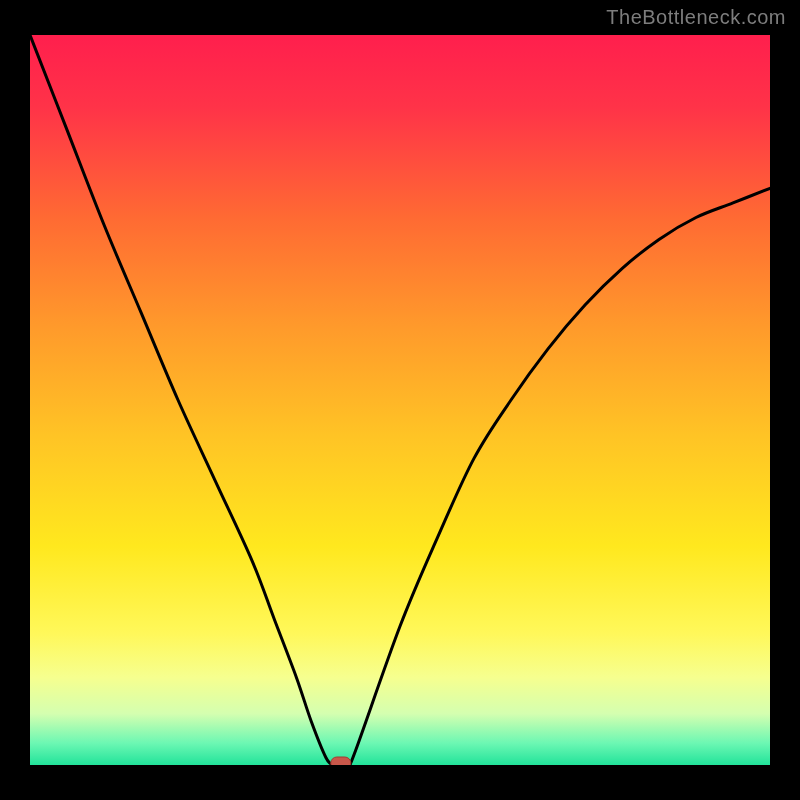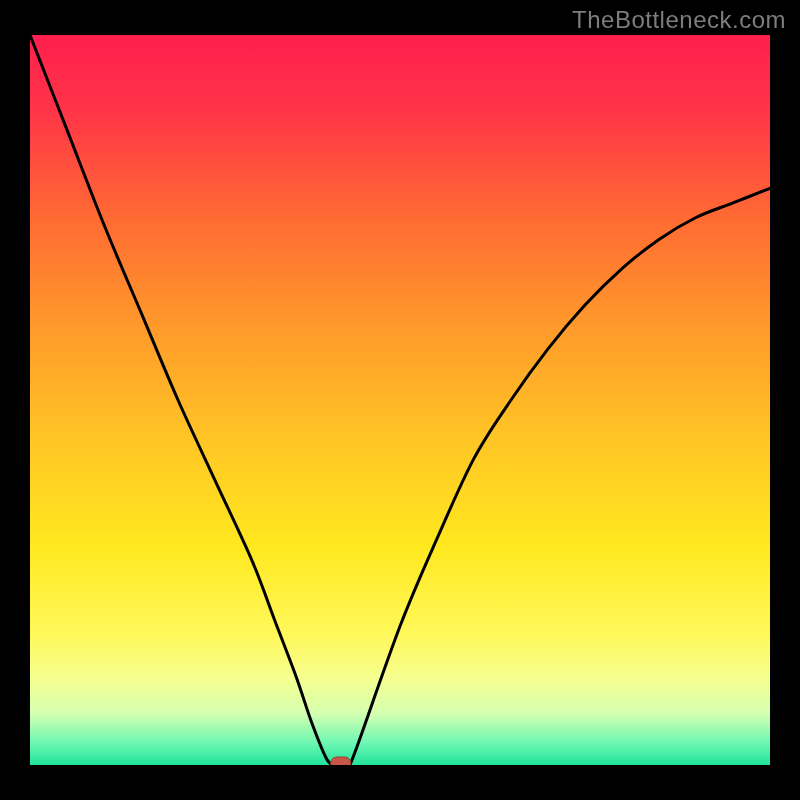--- a/index.html
+++ b/index.html
@@ -15,21 +15,21 @@
     position: relative;
     width: 800px;
     height: 800px;
     background: #000;
   }
   .watermark {
     position: absolute;
     top: 6px;
     right: 14px;
     color: #7d7d7d;
-    font-size: 24px;
+    font-size: 20px;
     letter-spacing: 0.5px;
     font-weight: 400;
     user-select: none;
   }
   .plot {
     position: absolute;
     left: 30px;
     top: 35px;
     width: 740px;
     height: 730px;

